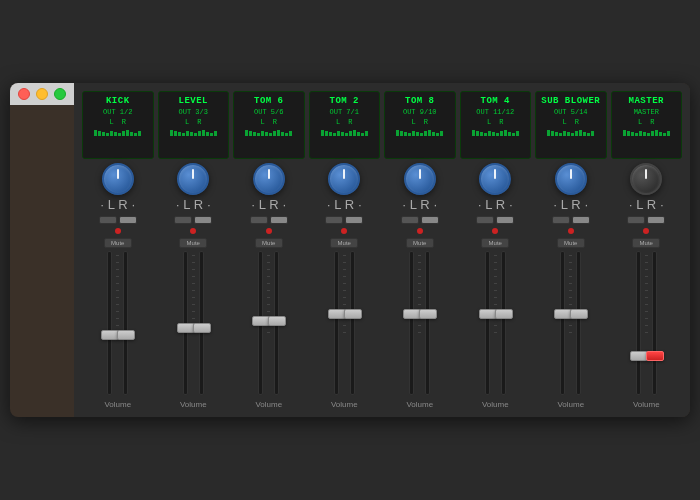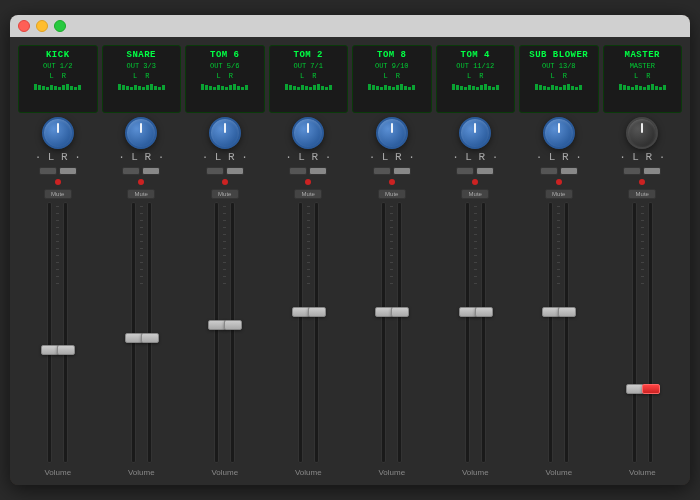--- a/index.html
+++ b/index.html
@@ -7,27 +7,27 @@
       width: 700px;
       height: 500px;
       background: #2a2a2a;
       display: flex;
       align-items: center;
       justify-content: center;
       font-family: Arial, sans-serif;
     }
     .window {
       width: 680px;
-      height: 470px;
+      height: 334px;
       background: #3a3028;
       border-radius: 8px;
       overflow: hidden;
       box-shadow: 0 4px 20px rgba(0,0,0,0.6);
       display: flex;
-      flex-direction: column;
+      flex-direction: row;
     }
     .titlebar {
       background: #d0d0d0;
       height: 22px;
       display: flex;
       align-items: center;
       padding: 0 8px;
       gap: 6px;
       position: relative;
     }
@@ -151,23 +151,23 @@
       height: 10px;
       background: white;
       border-radius: 1px;
       position: absolute;
       top: 4px;
       left: 50%;
       transform: translateX(-50%);
       opacity: 0.9;
     }
     .knob-label {
-      font-size: 11px;
+      font-size: 13px;
       color: #aaa;
-      font-family: Liberation Mono, monospace;
+      font-family: Liberation Sans, sans-serif;
     }
     .fader-section {
       flex: 1;
       display: flex;
       flex-direction: column;
       align-items: center;
       width: 100%;
       gap: 3px;
     }
     .pan-row {
@@ -321,21 +321,21 @@
               </div>
               <div class="single-rail" style="position: relative;">
                 <div class="fader-handle" style="position: absolute; top: 55%; left: -7px;"></div>
               </div>
             </div>
             <div class="ch-label">Volume</div>
           </div>
         </div>
         <div class="channel">
           <div class="channel-display">
-            <div class="ch-name">SNARE</div>
+            <div class="ch-name">LEVEL</div>
             <div class="ch-out">OUT 3/3</div>
             <div class="ch-lr">
               <span>L</span>
               <span>R</span>
             </div>
             <div class="meter-bars">
               <div class="meter-bar" style="height: 6px;"></div>
               <div class="meter-bar" style="height: 5px;"></div>
               <div class="meter-bar" style="height: 4px;"></div>
               <div class="meter-bar" style="height: 3px;"></div>
@@ -617,21 +617,21 @@
               <div class="single-rail" style="position: relative;">
                 <div class="fader-handle" style="position: absolute; top: 40%; left: -7px;"></div>
               </div>
             </div>
             <div class="ch-label">Volume</div>
           </div>
         </div>
         <div class="channel">
           <div class="channel-display">
             <div class="ch-name">SUB BLOWER</div>
-            <div class="ch-out">OUT 13/8</div>
+            <div class="ch-out">OUT 5/14</div>
             <div class="ch-lr">
               <span>L</span>
               <span>R</span>
             </div>
             <div class="meter-bars">
               <div class="meter-bar" style="height: 6px;"></div>
               <div class="meter-bar" style="height: 5px;"></div>
               <div class="meter-bar" style="height: 4px;"></div>
               <div class="meter-bar" style="height: 3px;"></div>
               <div class="meter-bar" style="height: 5px;"></div>

